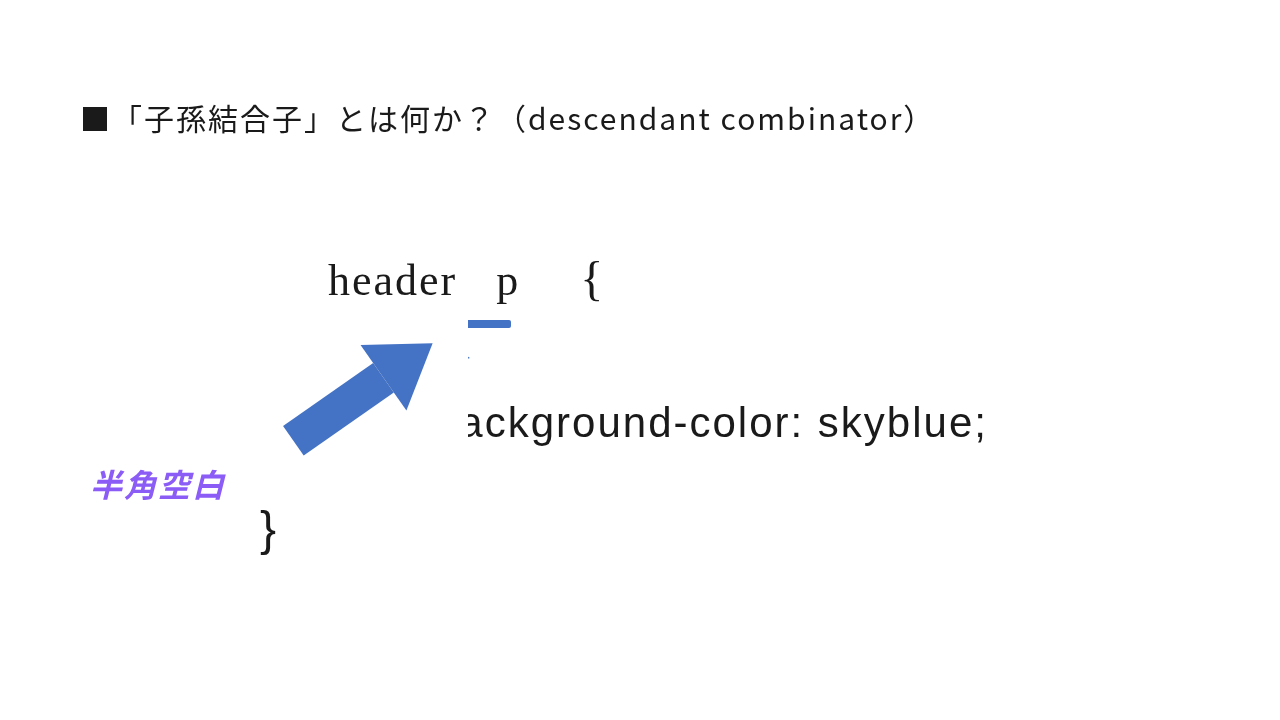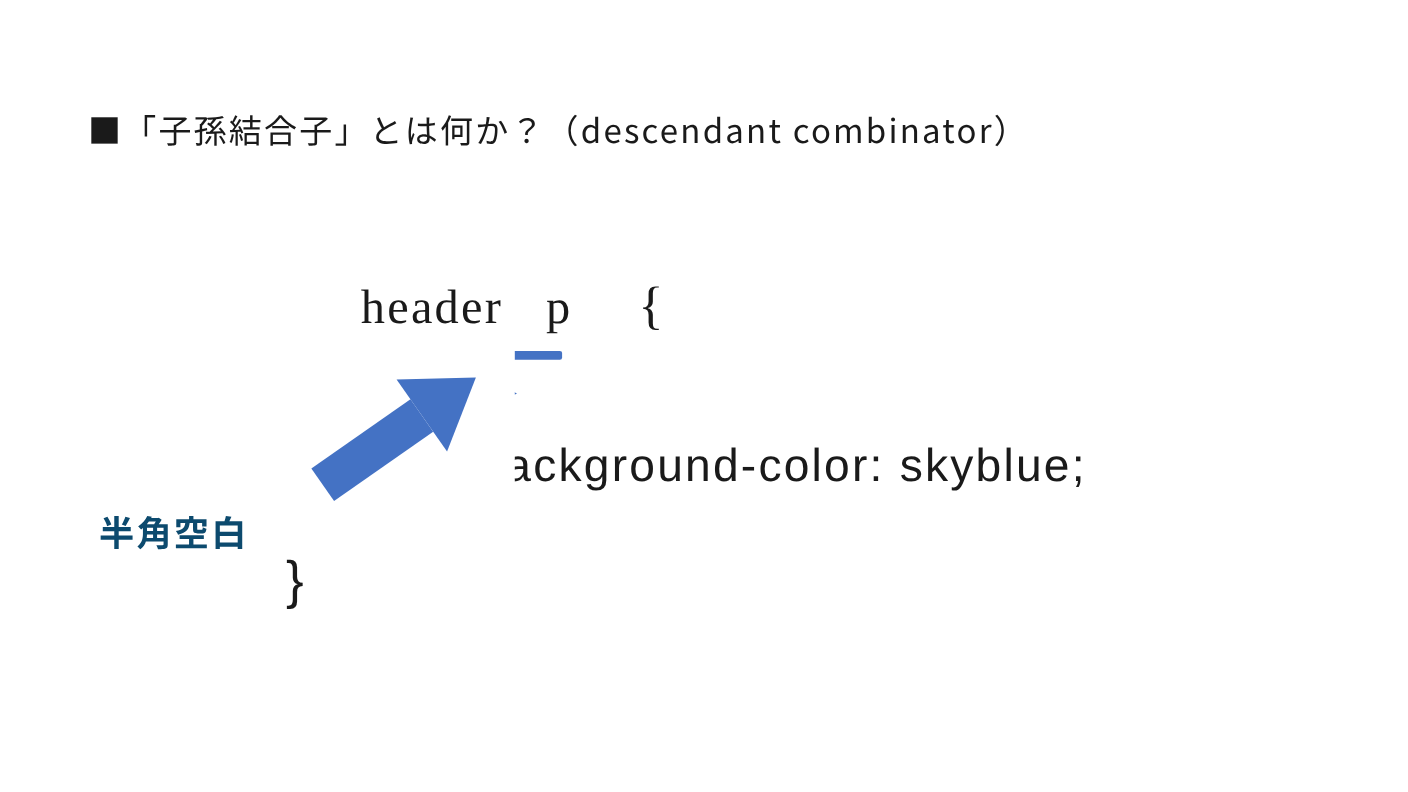--- a/index.html
+++ b/index.html
@@ -43,24 +43,25 @@
   .code .line1 .b  { display:inline-block; }
   .code .line1 .brace { display:inline-block; margin-left:60px; font-size:48px; }
 
   .code .line2 { position: absolute; left: 174px; top: 148px; white-space: nowrap; font-size:42px; }
   .code .line3 { position: absolute; left: 0px; top: 250px; white-space: nowrap; font-size:48px; }
 
   .annotation {
     position: absolute;
     left: 90px;
     top: 460px;
-    color: #0c4a6e;
+    color: #8b5cf6;
     font-weight: 700;
     font-size: 32px;
     letter-spacing: 2px;
+    font-style: italic;
   }
 
   .arrow {
     position: absolute;
     left: 260px; top: 320px;
     width: 220px; height: 140px;
     pointer-events: none;
   }
 </style>
 </head>

